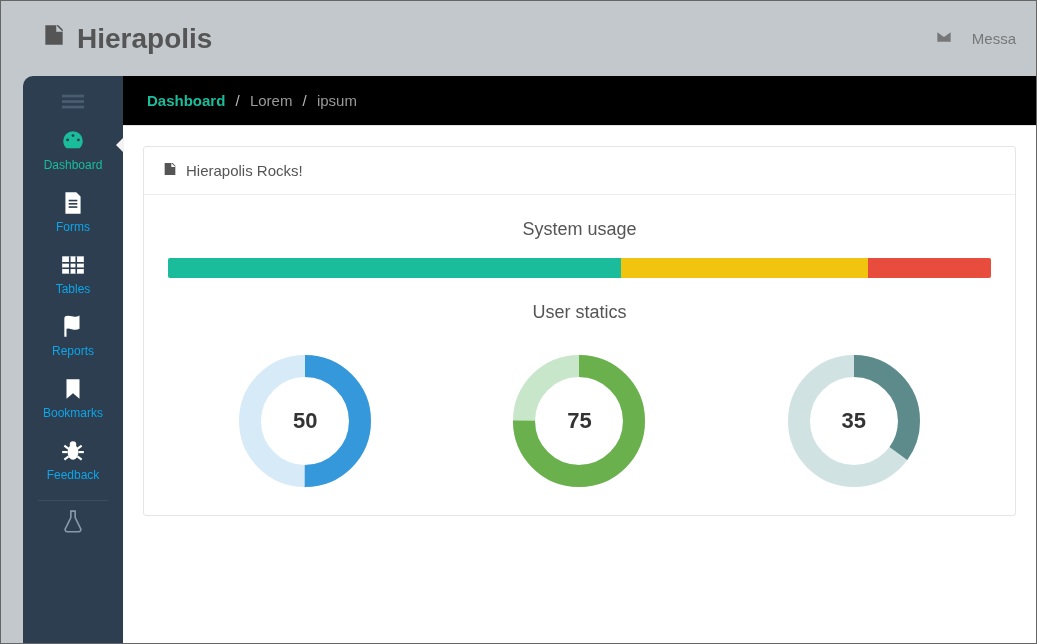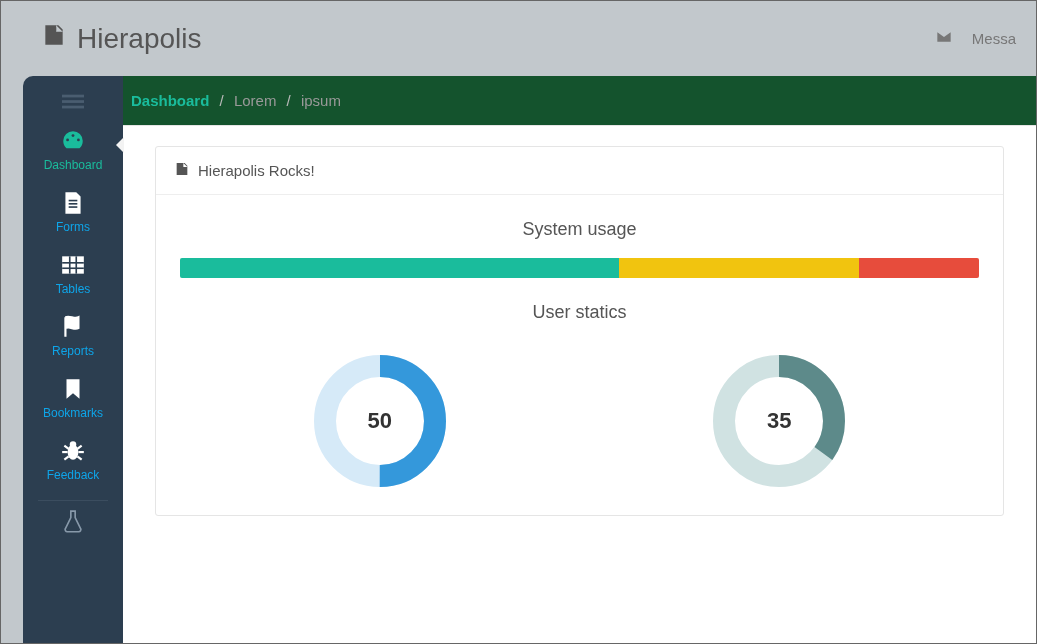--- a/index.html
+++ b/index.html
@@ -1,46 +1,46 @@
 <!DOCTYPE html>
 <html><head>
   <meta charset="utf-8">
   <style>
     * { margin: 0; padding: 0; box-sizing: border-box; }
     body { font-family: -apple-system, BlinkMacSystemFont, "Segoe UI", Helvetica, Arial, sans-serif; background: #c2c8cc; overflow: hidden; }
     
     .app-frame { width: 1037px; height: 644px; position: relative; border: 1px solid #666; background: #c2c8cc; }
     
     .topbar { height: 75px; display: flex; align-items: center; padding: 0 20px 0 40px; justify-content: space-between; }
-    .brand { display: flex; align-items: center; gap: 10px; color: #555; font-size: 28px; font-weight: 400; }
+    .brand { display: flex; align-items: center; gap: 10px; color: #555; font-size: 28px; font-weight: 700; }
     .brand-icon svg { width: 26px; height: 26px; fill: #555; }
     .msg-link { display: flex; align-items: center; gap: 20px; color: #777; font-size: 15px; }
     .msg-link svg { width: 16px; height: 16px; fill: #777; }
     
     .body-area { position: absolute; top: 75px; left: 0; right: 0; bottom: 0; display: flex; }
     
     .sidebar { width: 100px; background: #2c3e50; border-top-left-radius: 10px; margin-left: 22px; display: flex; flex-direction: column; align-items: center; padding-top: 8px; position: relative; }
     .hamburger { width: 100%; text-align: center; padding: 10px 0 6px; color: #4a5d70; }
     .hamburger svg { width: 22px; height: 16px; fill: #4a5d70; }
     
     .nav-item { width: 100%; text-align: center; padding: 8px 0 10px; color: #0ea5e9; position: relative; cursor: pointer; }
     .nav-item.active { color: #1abc9c; }
     .nav-item.active::after { content: ""; position: absolute; right: -1px; top: 40%; transform: translateY(-50%); border: 8px solid transparent; border-right-color: #f3f3f3; }
     .nav-icon { width: 100%; display: flex; justify-content: center; margin-bottom: 4px; }
     .nav-icon svg { width: 30px; height: 26px; fill: currentColor; }
     .nav-label { font-size: 12px; }
     .nav-sep { width: 70%; height: 1px; background: #3b4d5f; margin: 8px 0; }
     
     .content { flex: 1; background: #fff; display: flex; flex-direction: column; }
-    .breadcrumb-bar { background: #14532d; border-bottom: 1px solid #e5e5e5; padding: 16px 8px; font-size: 15px; }
+    .breadcrumb-bar { background: #000000; border-bottom: 1px solid #e5e5e5; padding: 16px 24px; font-size: 15px; }
     .bc-active { color: #1abc9c; font-weight: 700; }
     .bc-sep { color: #bbb; margin: 0 6px; }
     .bc-muted { color: #999; }
     
-    .page-body { padding: 20px 32px; flex: 1; overflow: hidden; }
+    .page-body { padding: 20px 20px; flex: 1; overflow: hidden; }
     .panel { border: 1px solid #e5e5e5; border-radius: 3px; background: #fff; padding: 0 0 24px 0; }
     .panel-header { padding: 14px 18px; border-bottom: 1px solid #eee; display: flex; align-items: center; gap: 8px; color: #555; font-size: 15px; }
     .panel-header svg { width: 16px; height: 16px; fill: #555; }
     
     .section-title { color: #555; font-size: 18px; font-weight: 400; margin: 24px 24px 18px; text-align: center; }
     
     .progress-wrap { margin: 0 24px 10px; height: 20px; background: #eee; display: flex; overflow: hidden; border-radius: 2px; }
     .pseg { height: 100%; }
     
     .stats-row { display: flex; justify-content: space-around; margin: 28px 24px 0; }
@@ -192,20 +192,26 @@
           <div class="section-title">User statics</div>
           <div class="stats-row" id="donuts-row">
               <div class="donut-wrap">
     <svg viewBox="0 0 140 140">
       <circle cx="70" cy="70" r="55" fill="none" stroke="#d6eaf8" stroke-width="22"></circle>
       <circle cx="70" cy="70" r="55" fill="none" stroke="#3498db" stroke-width="22" stroke-dasharray="345.57519189487726" stroke-dashoffset="172.78759594743863"></circle>
     </svg>
     <div class="donut-center">50</div></div>
               <div class="donut-wrap">
     <svg viewBox="0 0 140 140">
+      <circle cx="70" cy="70" r="55" fill="none" stroke="#c8e6c9" stroke-width="22"></circle>
+      <circle cx="70" cy="70" r="55" fill="none" stroke="#6ab04c" stroke-width="22" stroke-dasharray="345.57519189487726" stroke-dashoffset="86.39379797371932"></circle>
+    </svg>
+    <div class="donut-center">75</div></div>
+              <div class="donut-wrap">
+    <svg viewBox="0 0 140 140">
       <circle cx="70" cy="70" r="55" fill="none" stroke="#d0e2e2" stroke-width="22"></circle>
       <circle cx="70" cy="70" r="55" fill="none" stroke="#5d8a8a" stroke-width="22" stroke-dasharray="345.57519189487726" stroke-dashoffset="224.62387473167024"></circle>
     </svg>
     <div class="donut-center">35</div></div>
             </div>
         </div>
       </div>
     </div>
   </div>
 </div>

